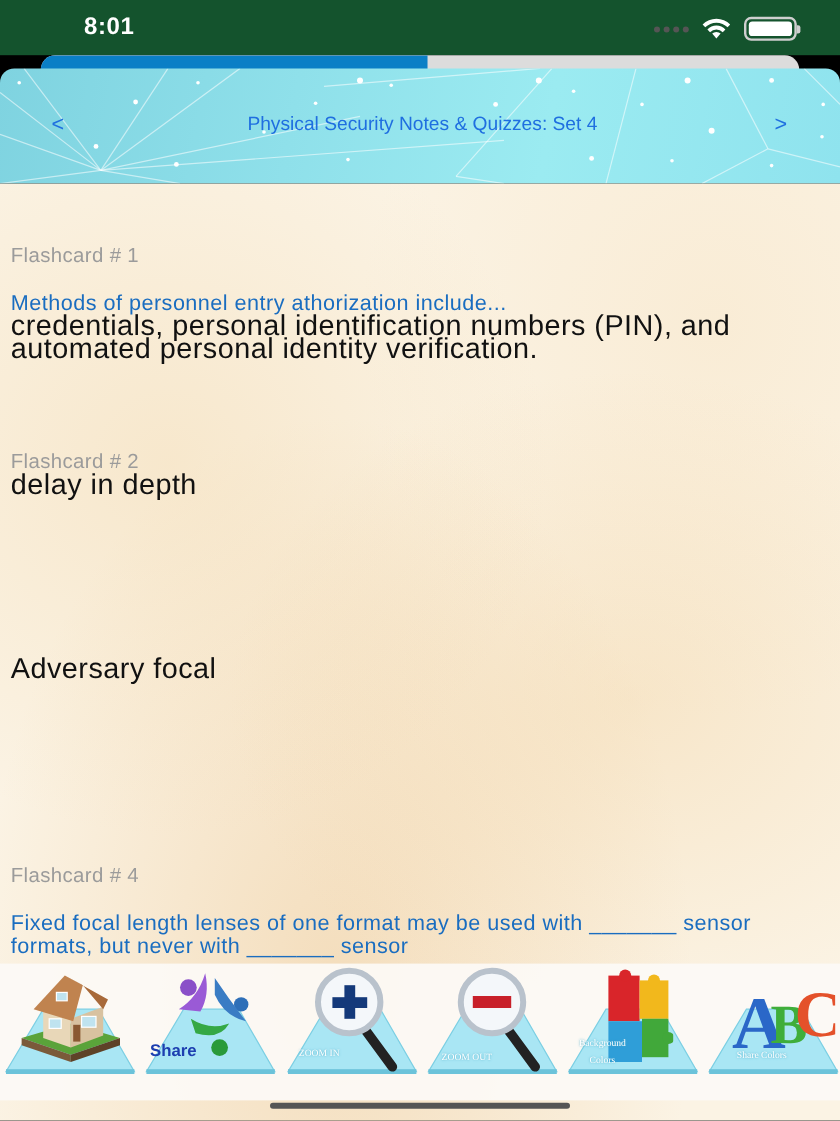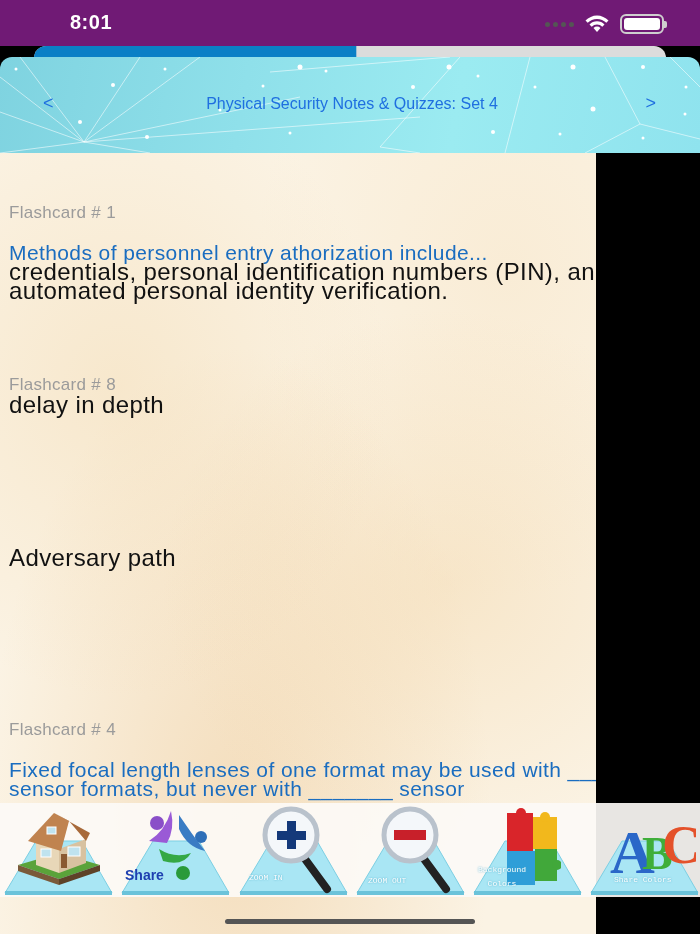--- a/index.html
+++ b/index.html
@@ -1,20 +1,20 @@
 <!DOCTYPE html>
 <html><head>
 <meta charset="utf-8">
 <style>
   * { box-sizing: border-box; margin: 0; padding: 0; }
   html, body { width: 700px; height: 934px; overflow: hidden; background: #000; }
   body { font-family: "Liberation Sans", "DejaVu Sans", sans-serif; position: relative; }
 
   
-  .status-bar { position: absolute; left: 0; top: 0; width: 700px; height: 46px; background: #701a75; color: #fff; }
+  .status-bar { position: absolute; left: 0; top: 0; width: 700px; height: 46px; background: #14532d; color: #fff; }
   .status-time { position: absolute; left: 70px; top: 11px; font-size: 20px; font-weight: bold; letter-spacing: 0.5px; }
   .status-right { position: absolute; right: 36px; top: 14px; display: flex; align-items: center; gap: 10px; }
   .signal-dots { display: flex; gap: 3px; }
   .signal-dots span { width: 5px; height: 5px; border-radius: 50%; background: #555; display: block; }
   .wifi { width: 26px; height: 18px; }
   .battery { width: 44px; height: 20px; border: 2px solid #cfcfcf; border-radius: 6px; position: relative; padding: 2px; }
   .battery .fill { width: 100%; height: 100%; background: #fff; border-radius: 3px; }
   .battery::after { content: ""; position: absolute; right: -5px; top: 5px; width: 3px; height: 7px; background: #cfcfcf; border-radius: 0 2px 2px 0; }
 
   
@@ -25,38 +25,38 @@
   
   .header { position: absolute; left: 0; top: 57px; width: 700px; height: 96px; border-radius: 12px 12px 0 0; overflow: hidden;
     background: linear-gradient(100deg, #7fd3e0 0%, #8fe0ea 35%, #9bebf1 65%, #8fe3ee 100%); }
   .header svg.net { position: absolute; left: 0; top: 0; width: 700px; height: 96px; }
   .nav-prev, .nav-next { position: absolute; top: 36px; font-size: 18px; color: #1f6fe0; background: none; border: none; cursor: pointer; font-family: "Liberation Sans", sans-serif; }
   .nav-prev { left: 43px; }
   .nav-next { right: 44px; }
   .header-title { position: absolute; left: 0; right: 0; top: 38px; text-align: center; font-size: 16px; color: #1f6fe0; padding-left: 4px; }
 
   
-  .content { position: absolute; left: 0; top: 153px; width: 596px; height: 781px;
+  .content { position: absolute; left: 0; top: 153px; width: 700px; height: 781px;
     background:
       radial-gradient(ellipse at 20% 30%, rgba(240,210,160,0.35) 0%, transparent 40%),
       radial-gradient(ellipse at 75% 55%, rgba(240,205,150,0.35) 0%, transparent 45%),
       radial-gradient(ellipse at 40% 85%, rgba(235,195,140,0.45) 0%, transparent 50%),
       radial-gradient(ellipse at 85% 15%, rgba(245,220,180,0.3) 0%, transparent 35%),
       #fbf3e4; overflow: hidden; }
   .cards { position: absolute; left: 9px; top: 0; width: 685px; }
   .card { position: absolute; left: 0; width: 685px; }
   .card-label { font-size: 17px; color: #9b9b9b; letter-spacing: 0.3px; }
-  .card-q { font-size: 21px; color: #1a6dc0; line-height: 19px; letter-spacing: 0.4px; margin-top: 20px; }
+  .card-q { font-size: 18px; color: #1a6dc0; line-height: 19px; letter-spacing: 0.4px; margin-top: 20px; }
   .card-a { font-size: 24px; color: #111; line-height: 19px; letter-spacing: 0.4px; }
 
   
-  .toolbar { position: absolute; left: 0; top: 803px; width: 700px; height: 94px; background: rgba(252,250,246,0.92); }
+  .toolbar { position: absolute; left: 0; top: 803px; width: 700px; height: 114px; background: rgba(252,250,246,0.92); }
   .tool { position: absolute; top: 0; width: 113px; height: 94px; cursor: pointer; }
   .tool .base { position: absolute; left: 0; top: 0; }
-  .tool-label { position: absolute; font-family: Liberation Mono, monospace; font-size: 8px; color: #fff; text-shadow: 0 0 2px #4aa9c6; }
+  .tool-label { position: absolute; font-family: Liberation Serif, serif; font-size: 8px; color: #fff; text-shadow: 0 0 2px #4aa9c6; }
   .home-bar { position: absolute; left: 225px; top: 919px; width: 250px; height: 5px; border-radius: 3px; background: #555; }
 </style>
 </head>
 <body>
 
 <div class="status-bar">
   <div class="status-time">8:01</div>
   <div class="status-right">
     <div class="signal-dots">
         <span></span>
@@ -131,25 +131,25 @@
 </div>
 
 <div class="content">
   <div class="cards">
     <div class="card" style="top:50px">
       <div class="card-label">Flashcard # 1</div>
       <div class="card-q">Methods of personnel entry athorization include...</div>
       <div class="card-a">credentials, personal identification numbers (PIN), and automated personal identity verification.</div>
     </div>
     <div class="card" style="top:222px">
-      <div class="card-label">Flashcard # 8</div>
+      <div class="card-label">Flashcard # 2</div>
       <div class="card-a">delay in depth</div>
     </div>
     <div class="card" style="top:395px">
-      <div class="card-a">Adversary path</div>
+      <div class="card-a">Adversary focal</div>
     </div>
     <div class="card" style="top:567px">
       <div class="card-label">Flashcard # 4</div>
       <div class="card-q">Fixed focal length lenses of one format may be used with _______ sensor formats, but never with _______ sensor</div>
     </div>
   </div>
 </div>
 
 <div class="toolbar">
 

